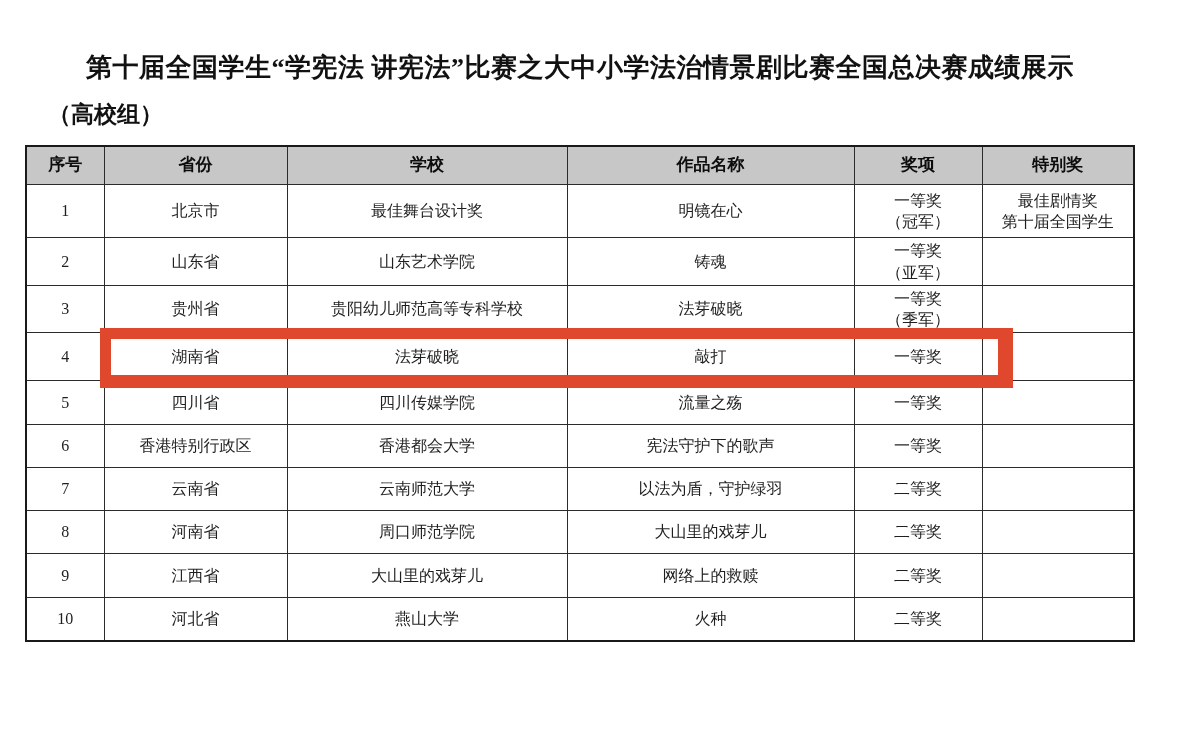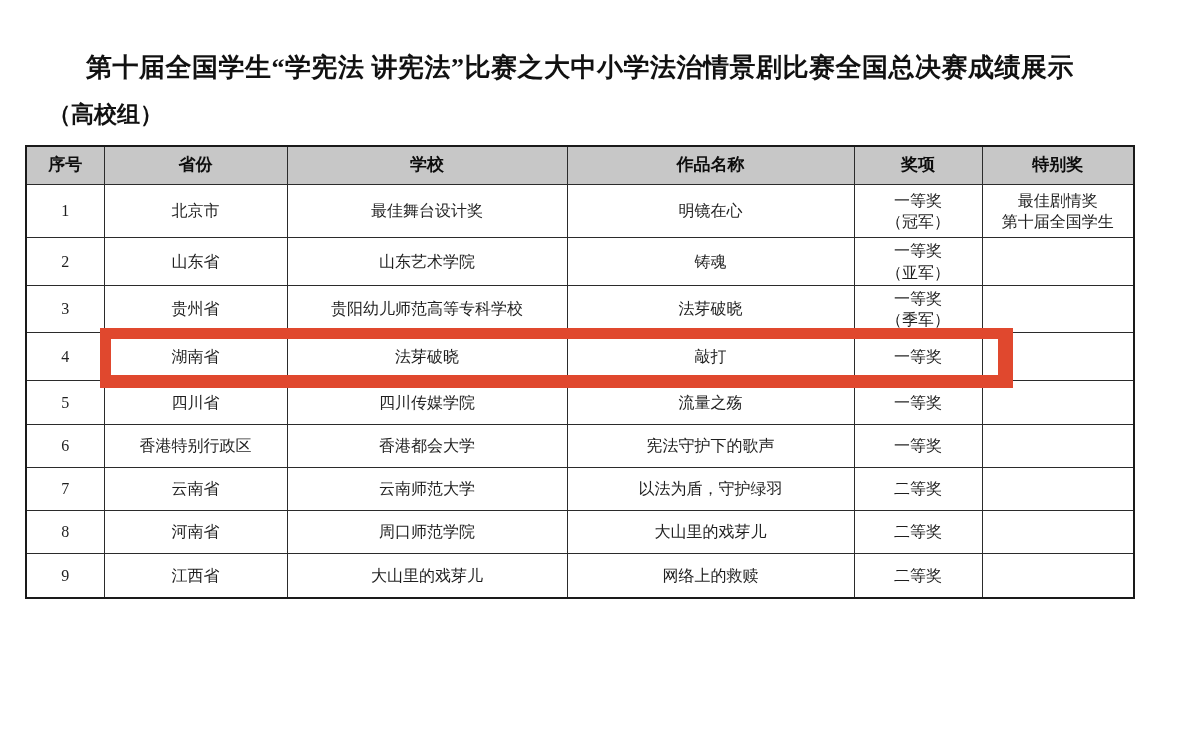--- a/index.html
+++ b/index.html
@@ -192,18 +192,26 @@
           <td></td>
         </tr>
         <tr>
           <td>9</td>
           <td>江西省</td>
           <td>大山里的戏芽儿</td>
           <td>网络上的救赎</td>
           <td>二等奖</td>
           <td></td>
         </tr>
+        <tr>
+          <td>10</td>
+          <td>河北省</td>
+          <td>燕山大学</td>
+          <td>火种</td>
+          <td>二等奖</td>
+          <td></td>
+        </tr>
       </tbody>
   </table>
 
   <div class="highlight-box" style="border-color: rgb(224, 72, 46);"></div>
 
 </div>
 
 </body></html>

